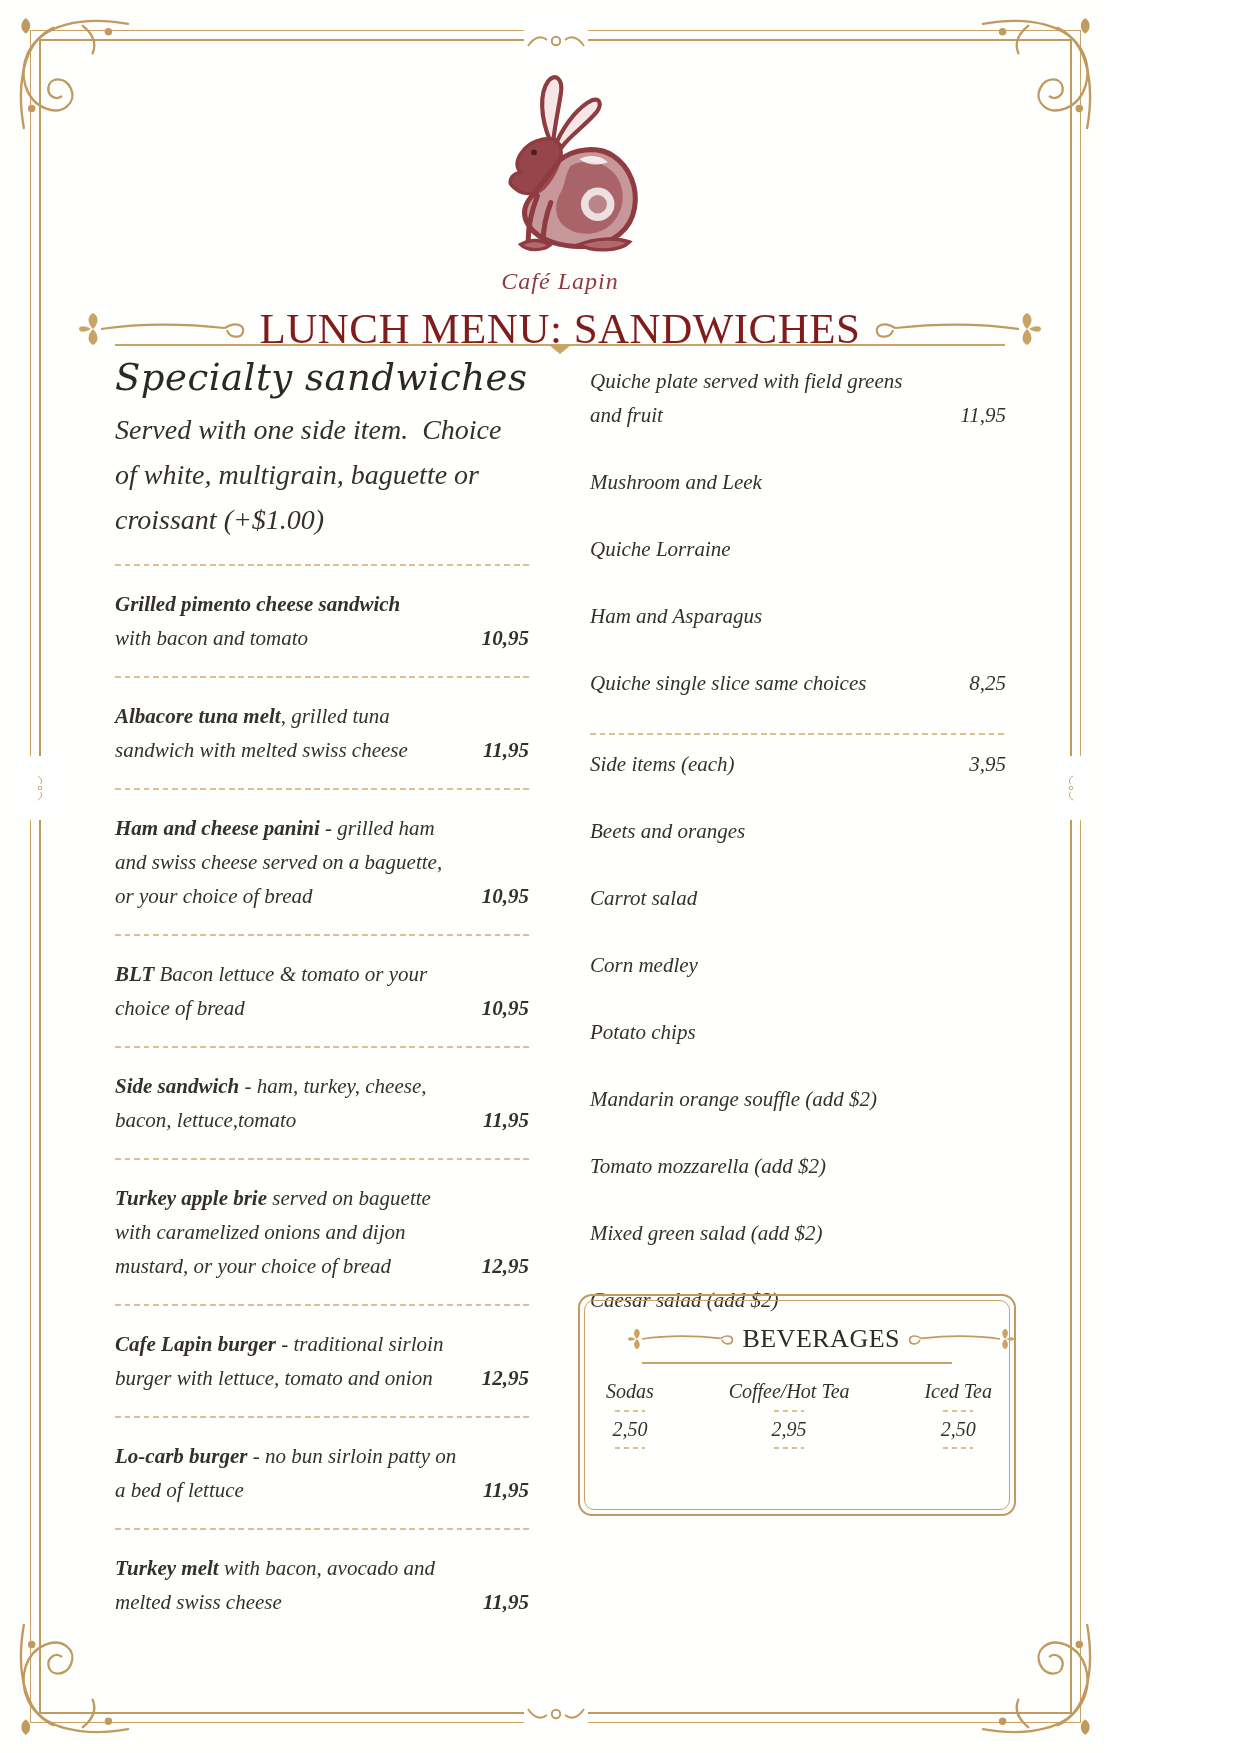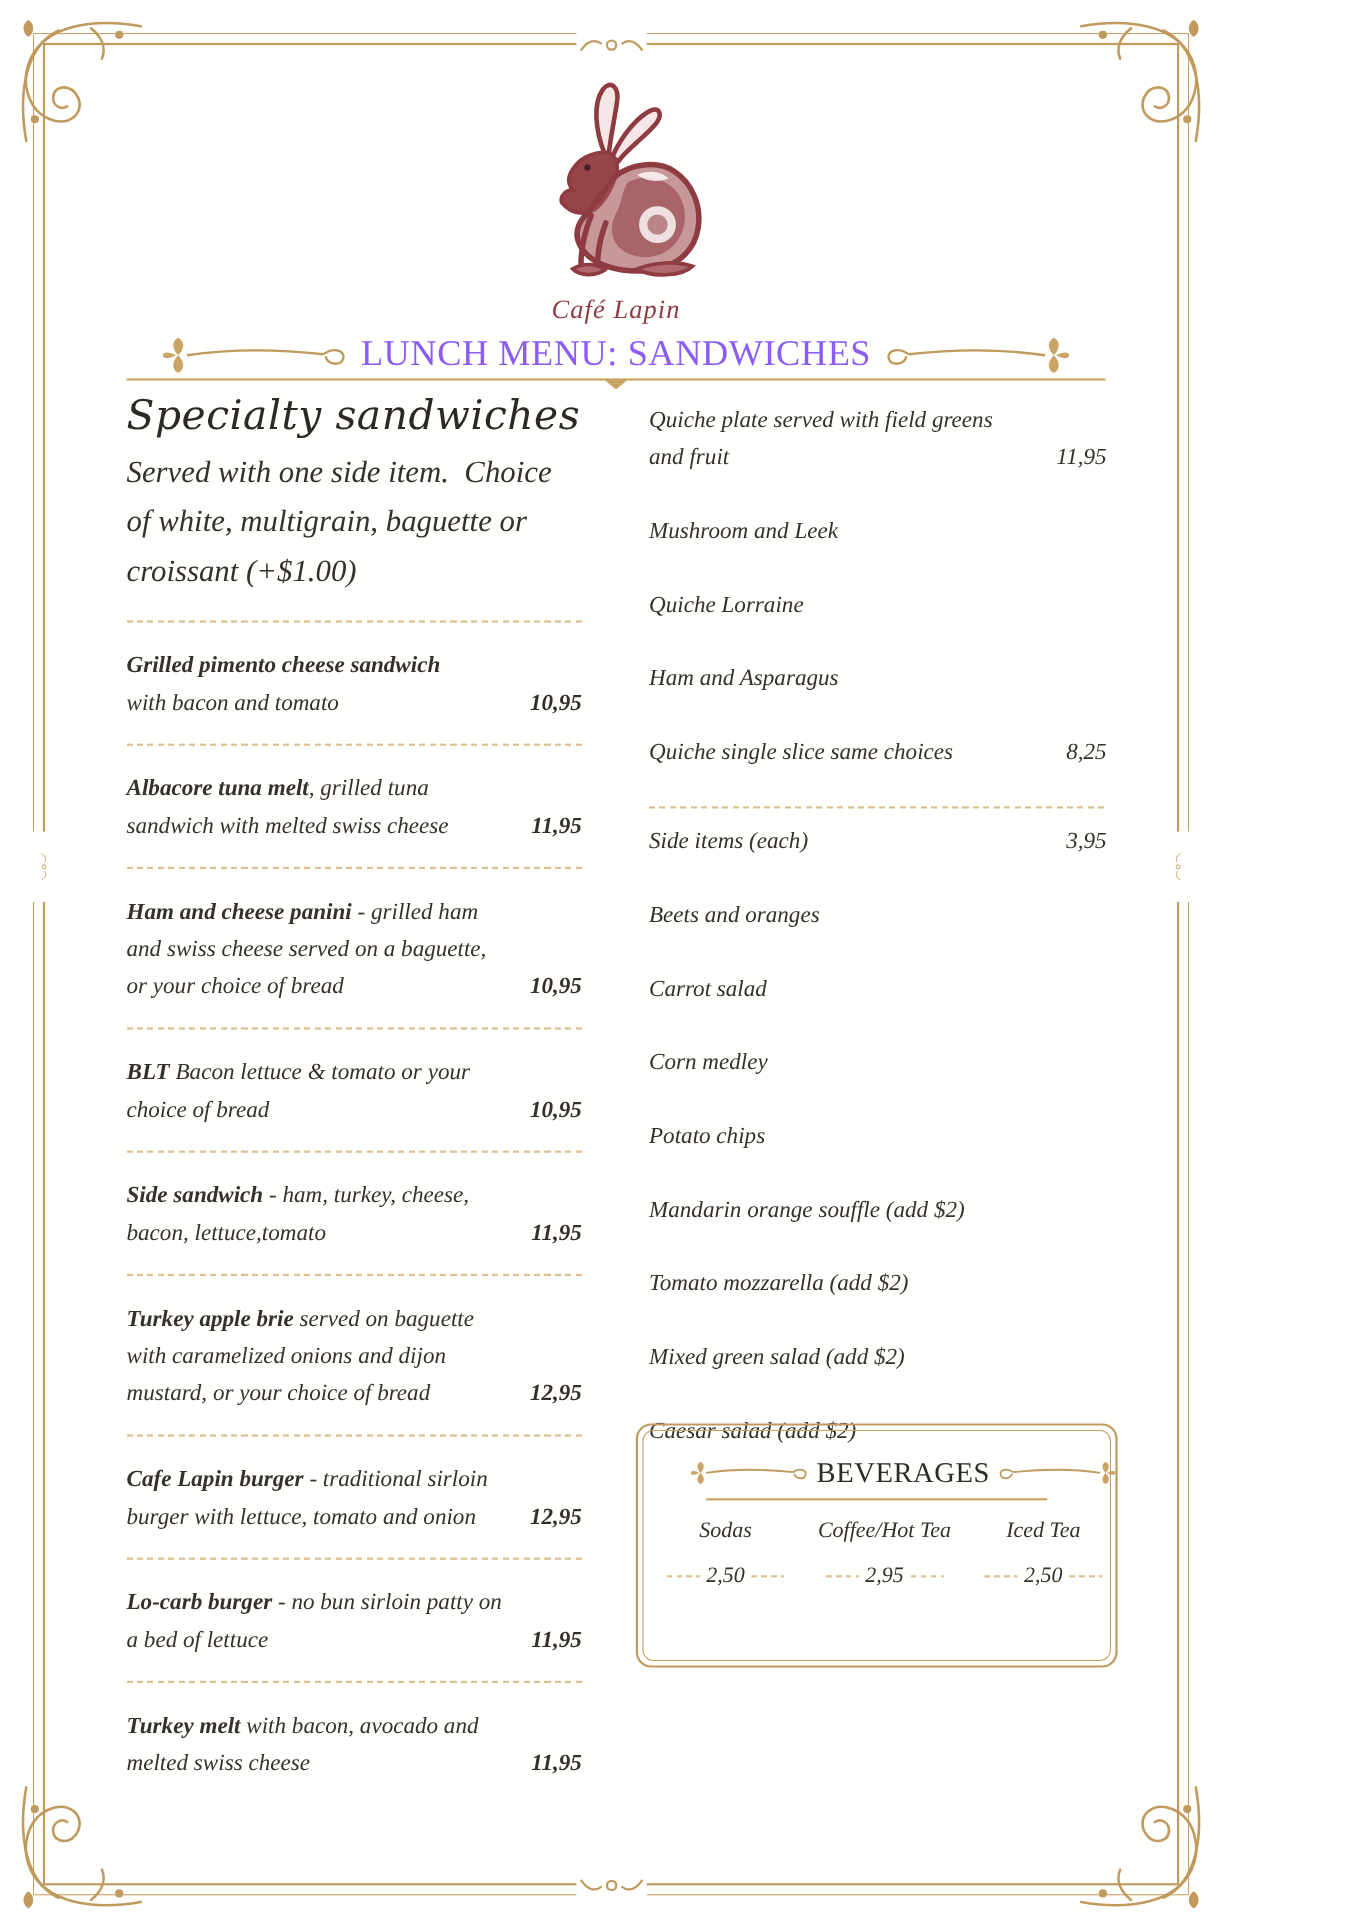--- a/index.html
+++ b/index.html
@@ -20,21 +20,21 @@
   .eo-bottom{bottom:26px;left:50%;transform:translateX(-50%) scaleY(-1);width:64px;height:26px;}
   .eo-left{left:27px;top:756px;width:26px;height:64px;}
   .eo-left svg{transform:rotate(90deg);}
   .eo-right{right:27px;top:756px;width:26px;height:64px;}
   .eo-right svg{transform:rotate(-90deg);}
 
   
   .rabbit-wrap{position:absolute;top:68px;left:0;width:1120px;text-align:center;}
   .brand-script{margin-top:4px;font-style:italic;font-size:24px;letter-spacing:1px;color:#8e3b41;}
   .title-row{position:absolute;top:304px;left:115px;width:890px;display:flex;align-items:center;justify-content:center;gap:10px;}
-  .page-title{font-size:33px;letter-spacing:.5px;color:#8b5cf6;white-space:nowrap;}
+  .page-title{font-size:43px;letter-spacing:.5px;color:#7f1d1d;white-space:nowrap;}
   .flourish{flex:0 0 auto;}
   .title-rule{position:absolute;top:344px;left:115px;width:890px;border-top:2.5px solid #c9a465;}
   .title-rule:after{content:"";position:absolute;left:50%;top:-1px;transform:translateX(-50%);
       width:0;height:0;border-left:11px solid transparent;border-right:11px solid transparent;border-top:9px solid #c9a465;}
 
   
   .col-left{position:absolute;left:115px;top:358px;width:414px;}
   .col-right{position:absolute;left:590px;top:364px;width:416px;}
   .script-heading{font-style:italic;font-weight:400;font-size:37px;line-height:1.1;color:#2c2825;
       font-family:"DejaVu Serif", serif;letter-spacing:.5px;}
@@ -51,23 +51,23 @@
   .rprice{position:absolute;right:0;bottom:0;}
   .col-right .dash-sep{margin:8px 0 12px 0;}
 
   
   .bev-box{position:absolute;left:578px;top:1294px;width:434px;height:218px;
       border:2.5px solid #c09a5e;border-radius:14px;}
   .bev-inner{position:absolute;inset:4px;border:1.2px solid #c9a265;border-radius:10px;}
   .bev-title-row{display:flex;align-items:center;justify-content:flex-end;gap:6px;margin-top:28px;}
   .bev-title{font-size:26px;letter-spacing:.5px;color:#2e2a26;white-space:nowrap;}
   .bev-rule{width:310px;margin:8px auto 0 auto;border-top:2px solid #c9a465;}
-  .bev-cols{display:flex;justify-content:space-between;padding:16px 12px 0 26px;}
+  .bev-cols{display:flex;justify-content:space-between;padding:16px 22px 0 26px;}
   .bev-col{text-align:center;font-style:italic;font-size:20px;}
-  .bev-price{display:flex;align-items:center;justify-content:center;gap:6px;margin-top:18px;}
+  .bev-price{display:flex;align-items:center;justify-content:center;gap:6px;margin-top:7px;flex-direction:column;}
   .pdash{display:inline-block;width:30px;height:2px;
       background:repeating-linear-gradient(90deg,#dcc18f 0 5px,transparent 5px 9px);}
 
   
   .ink{fill:#f6e7e6;stroke:#8e3b41;stroke-width:5;stroke-linejoin:round;}
   .headp{fill:#96454a;stroke:#8e3b41;stroke-width:4;}
   .bodyp{fill:#a2525699;stroke:#8e3b41;stroke-width:6;stroke-linejoin:round;}
   .shade{fill:#8e3b41;opacity:.55;}
   .hi{fill:#ffffff;opacity:.8;}
   .legp{fill:none;stroke:#8e3b41;stroke-width:6;stroke-linecap:round;}

